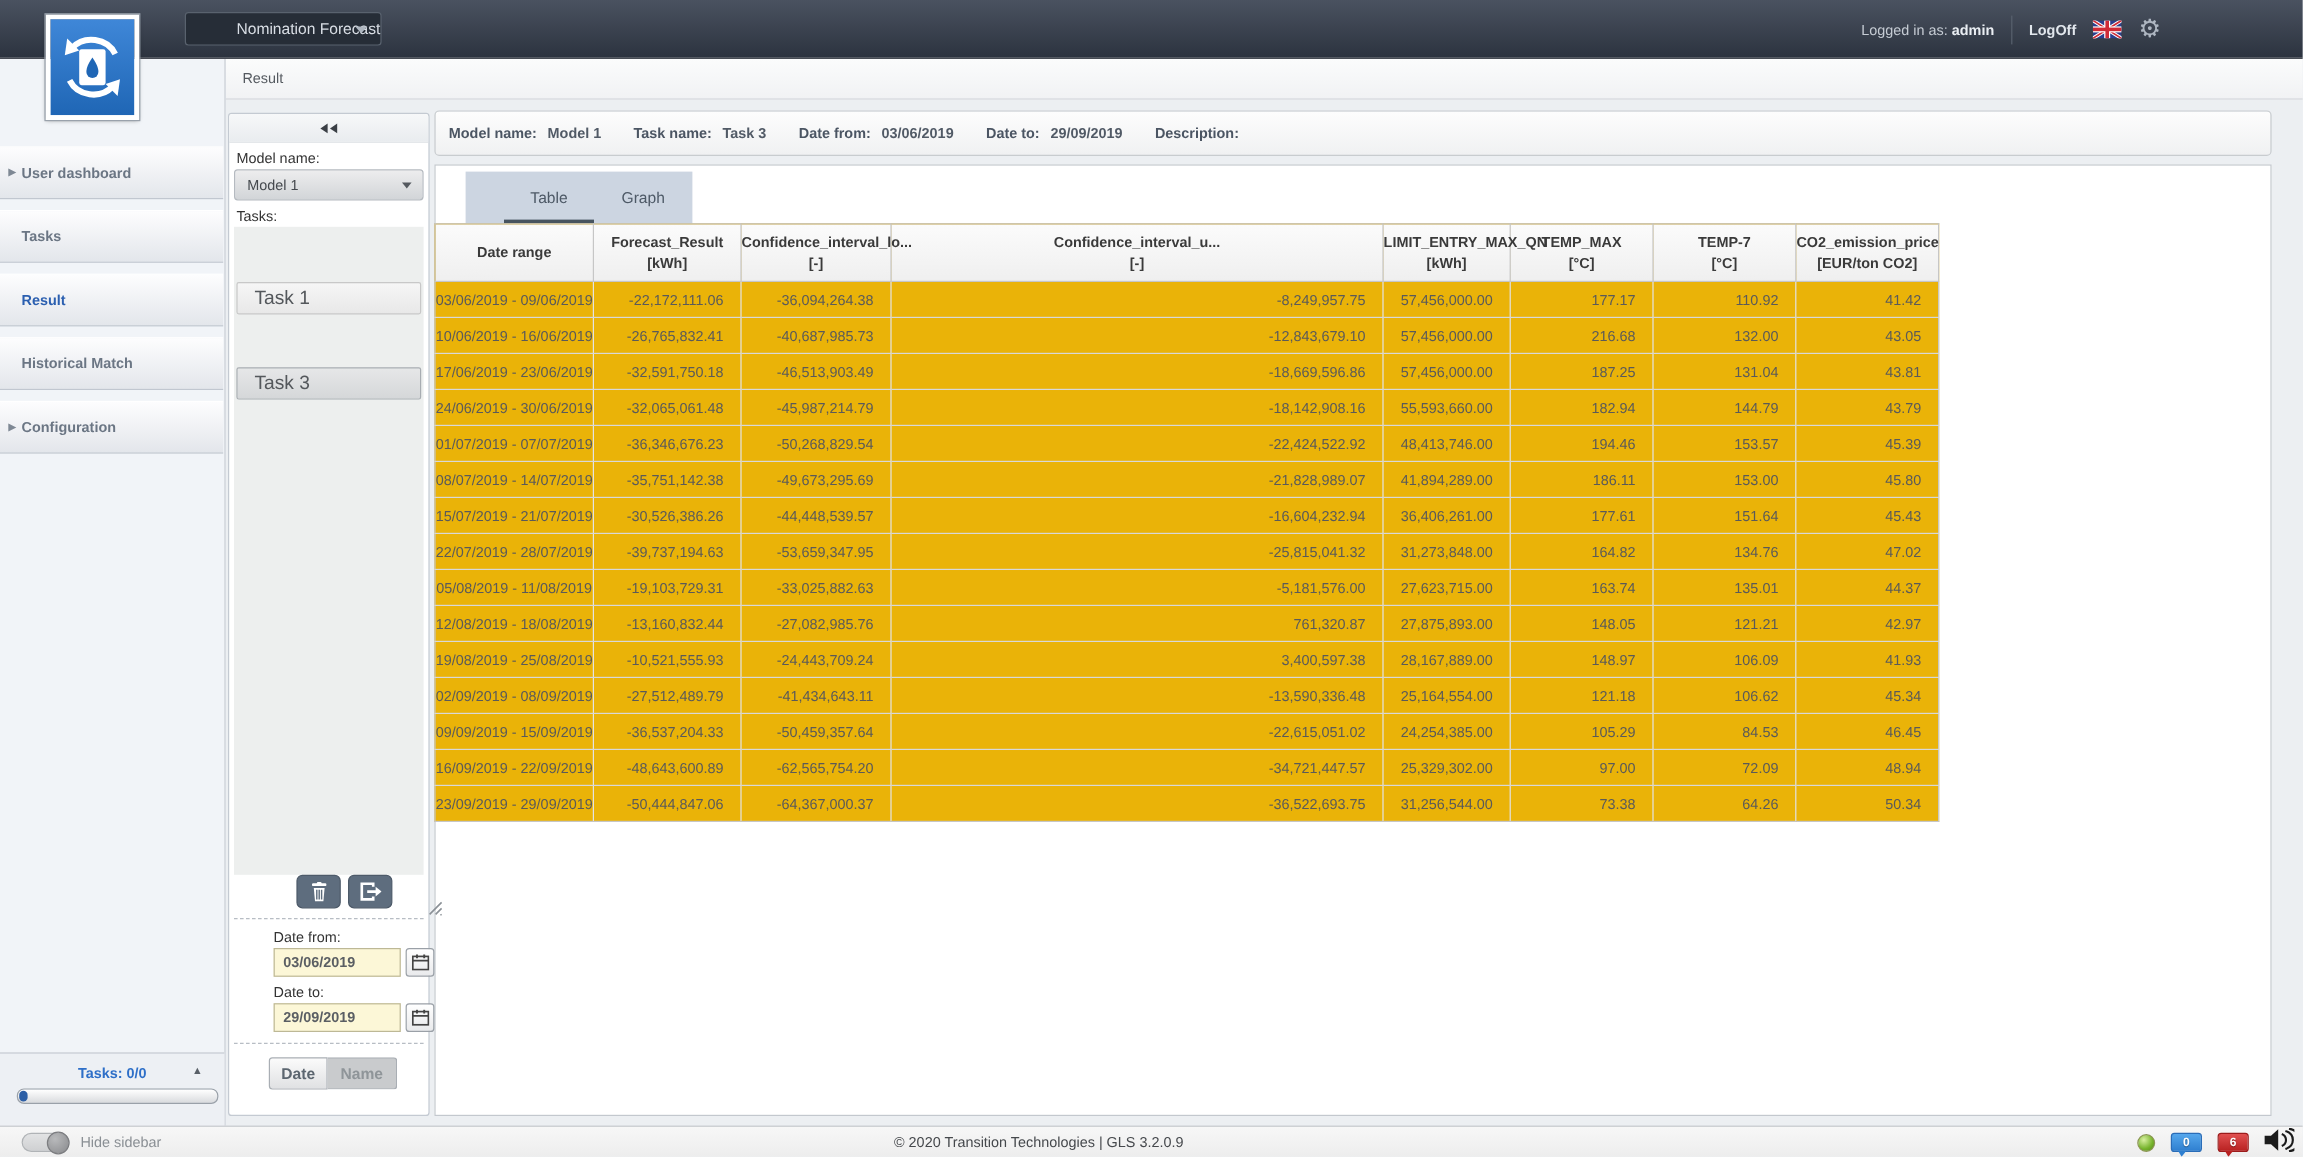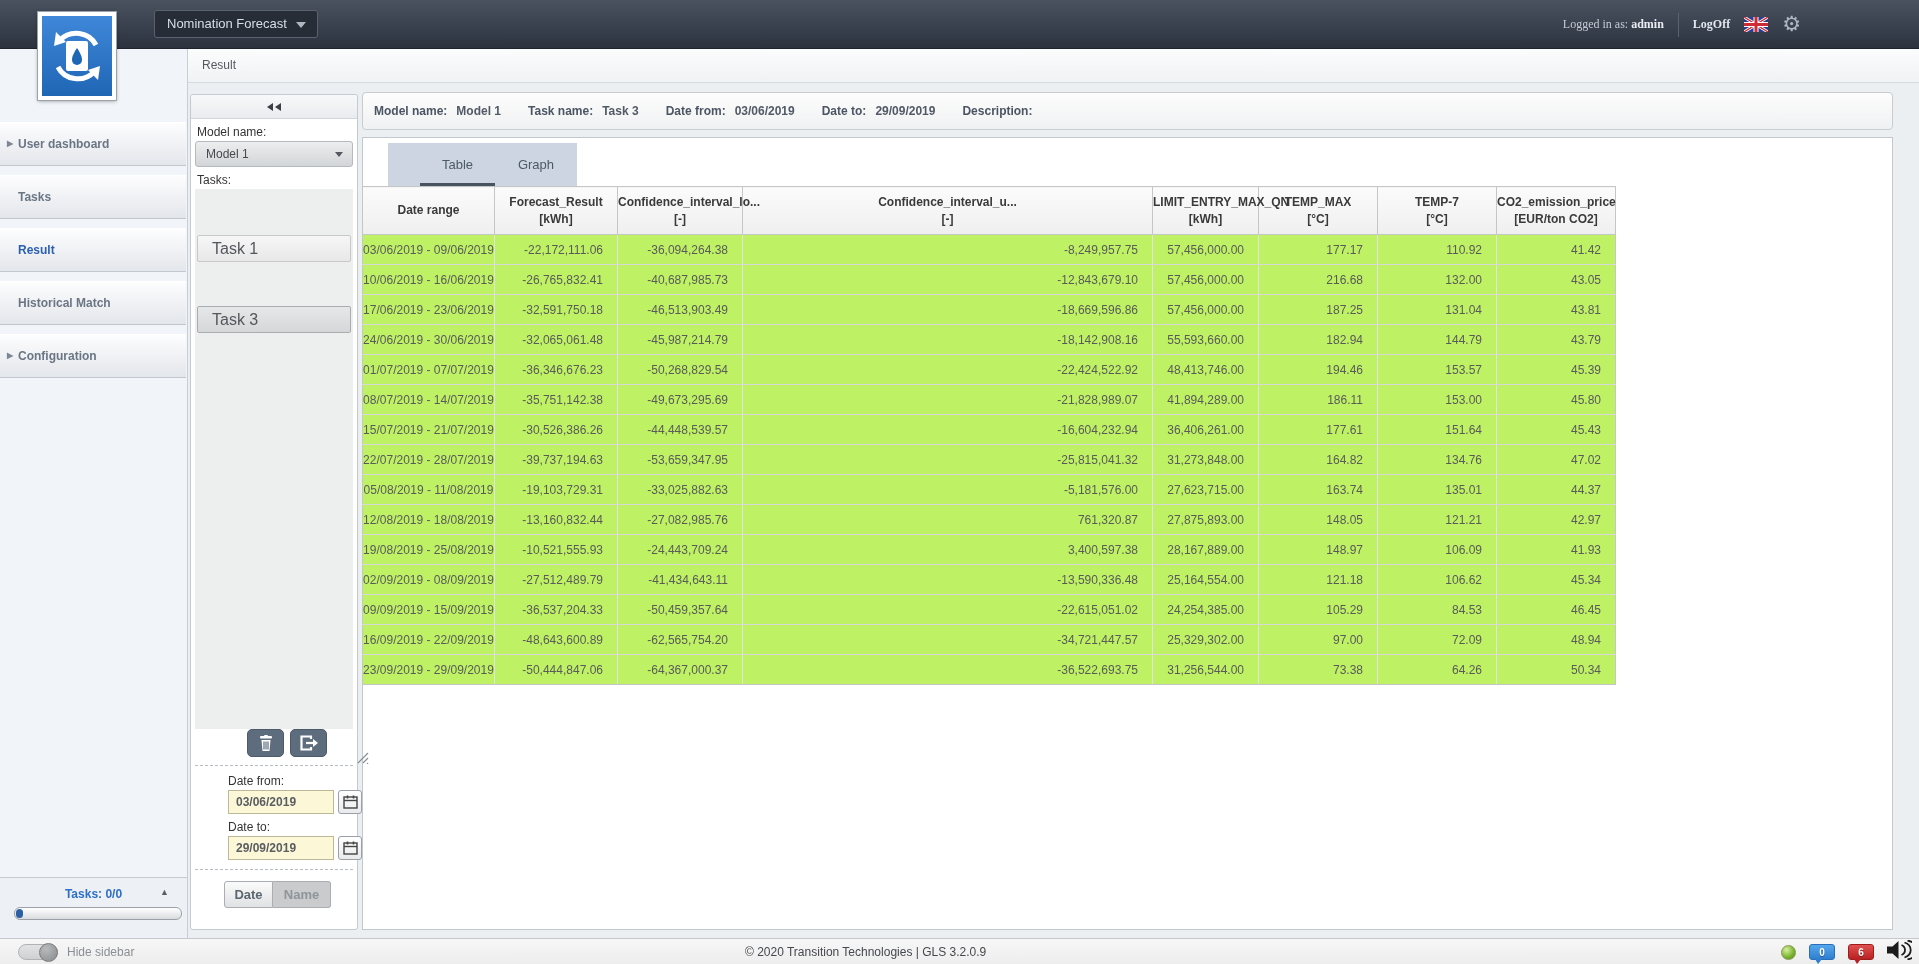--- a/index.html
+++ b/index.html
@@ -2,27 +2,27 @@
 <html><head>
 <meta charset="utf-8">
 <style>
   * { margin:0; padding:0; box-sizing:border-box; }
   html,body { width:1919px; height:964px; overflow:hidden; }
   body { font-family:"Liberation Sans", sans-serif; background:#eceff2; }
   .app { position:relative; width:1919px; height:964px; background:#eceff2; }
 
   
   .top-header { position:absolute; left:0; top:0; width:1919px; height:49px;
-    background:linear-gradient(#4a5260,#2c333f); border-bottom:1px solid #1e242d; z-index:5; }
+    background:linear-gradient(#4a5260,#2c333f); border-bottom:1px solid #1e242d; z-index:5;text-align:right; }
   .app-selector { position:absolute; left:154px; top:10px; width:164px; height:28px;
     background:#262d37; border:1px solid #59626e; border-radius:3px; color:#d9dee5;
     font-size:13px; line-height:26px; padding-left:12px; cursor:pointer; }
   .app-selector .chev { position:absolute; right:11px; top:11px; width:0; height:0;
     border-left:5px solid transparent; border-right:5px solid transparent; border-top:6px solid #aeb6c0; }
-  .header-right { position:absolute; right:118px; top:0; height:49px; display:flex; align-items:center; gap:14px;font-family:Liberation Serif, serif; }
+  .header-right { position:absolute; right:118px; top:0; height:49px; display:flex; align-items:center; gap:14px; }
   .logged-in { color:#c6ccd4; font-size:12px; }
   .logged-in b { color:#eaeef3; }
   .hdr-divider { width:1px; height:24px; background:#59626e; }
   .logoff { color:#e2e7ed; font-size:12px; font-weight:bold; cursor:pointer; }
   .flag { width:24px; height:15px; display:inline-block; cursor:pointer; }
   .gear { color:#aeb6c1; font-size:21px; line-height:21px; cursor:pointer; }
 
   
   .logo-tile { position:absolute; left:38px; top:12px; width:78px; height:88px;
     background:linear-gradient(#3f87d8,#1f66b5); border:4px solid #ffffff; outline:1px solid #9aa2ac;
@@ -97,21 +97,21 @@
 
   
   .main-box { position:absolute; left:362px; top:137px; width:1531px; height:793px;
     background:#ffffff; border:1px solid #c3c8ce; }
   .tab-strip { position:absolute; left:25px; top:5px; height:44px; display:flex; background:#ccd5e1; }
   .tab { position:relative; height:44px; font-size:13px; color:#4d5966; text-align:center; line-height:44px; cursor:pointer; }
   .tab.t0 { width:75px;margin-left:32px; } .tab.t1 { width:82px; }
   .tab.active::after { content:""; position:absolute; left:0; right:0; bottom:0; height:4px; background:#47545f; }
 
   table.results { position:absolute; left:-1px; top:48px; border-collapse:collapse; table-layout:fixed; width:1253px;
-    background:#bef264; }
+    background:#eab308; }
   table.results th { background:linear-gradient(#fbfbfb,#efefef); border:1px solid #c6c6c6;
     font-size:12px; font-weight:bold; color:#3a3a3a; height:48px; text-align:center; line-height:1.35; }
   table.results th .unit { display:block; font-weight:bold; }
   table.results td { height:30px; border-bottom:1px solid #d8d8d8; border-right:1px solid #e3e3e3;
     font-size:12px; color:#5a5a5a; white-space:nowrap; overflow:hidden; }
   table.results tr td:first-child { border-left:1px solid #c6c6c6; }
   table.results tr td:last-child { border-right:1px solid #c6c6c6; }
   table.results tbody tr:last-child td { border-bottom:1px solid #c6c6c6; }
   td.c-date { text-align:center; }
   td.c-num { text-align:right; padding-right:14px; }

